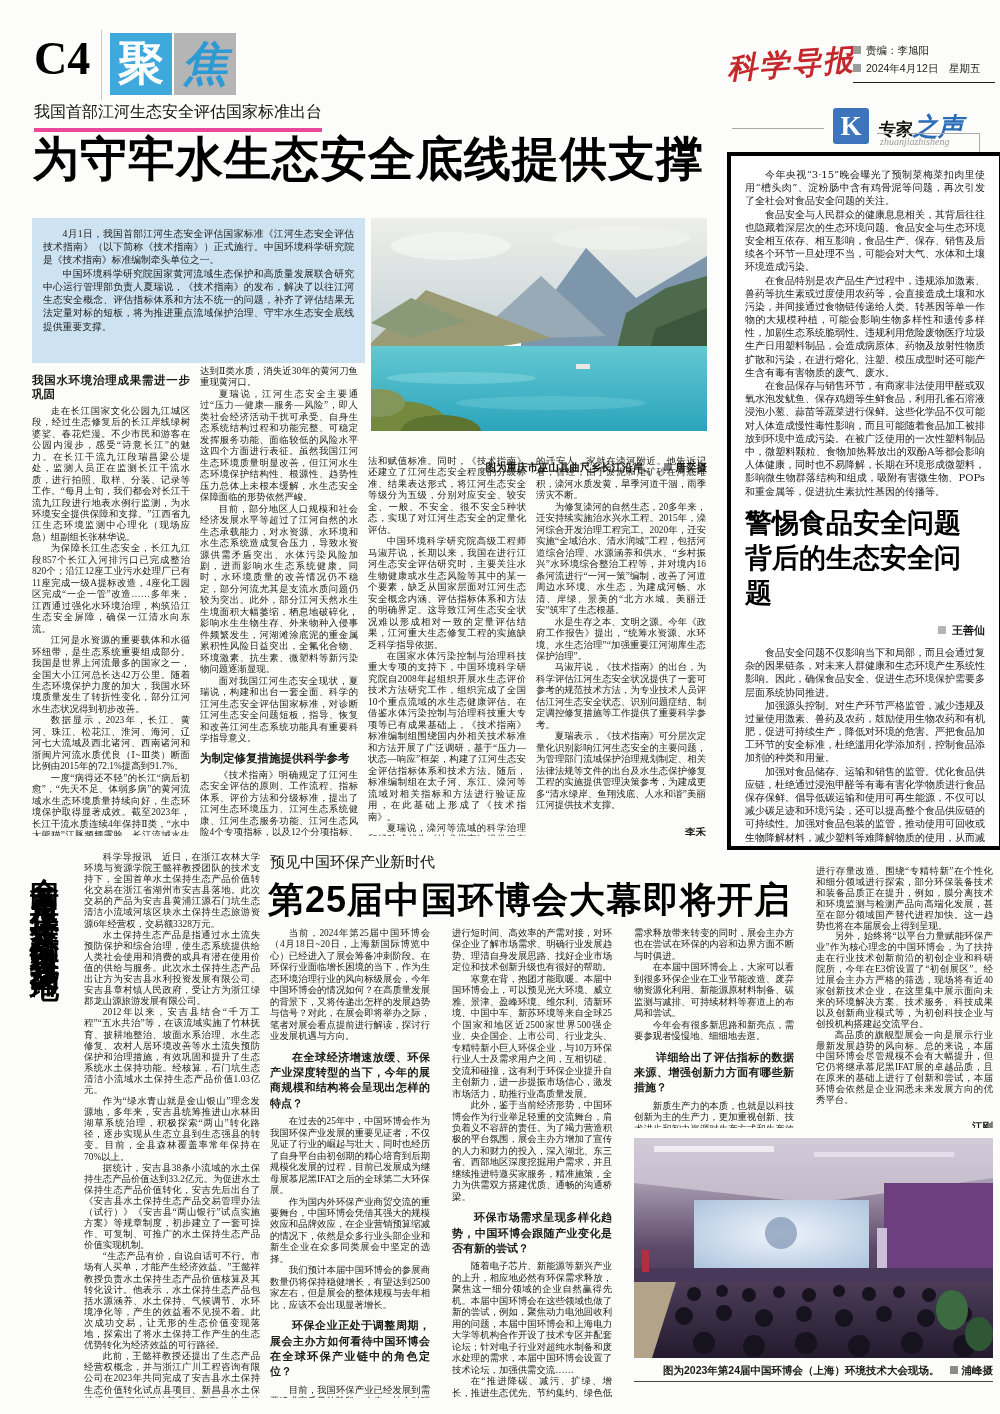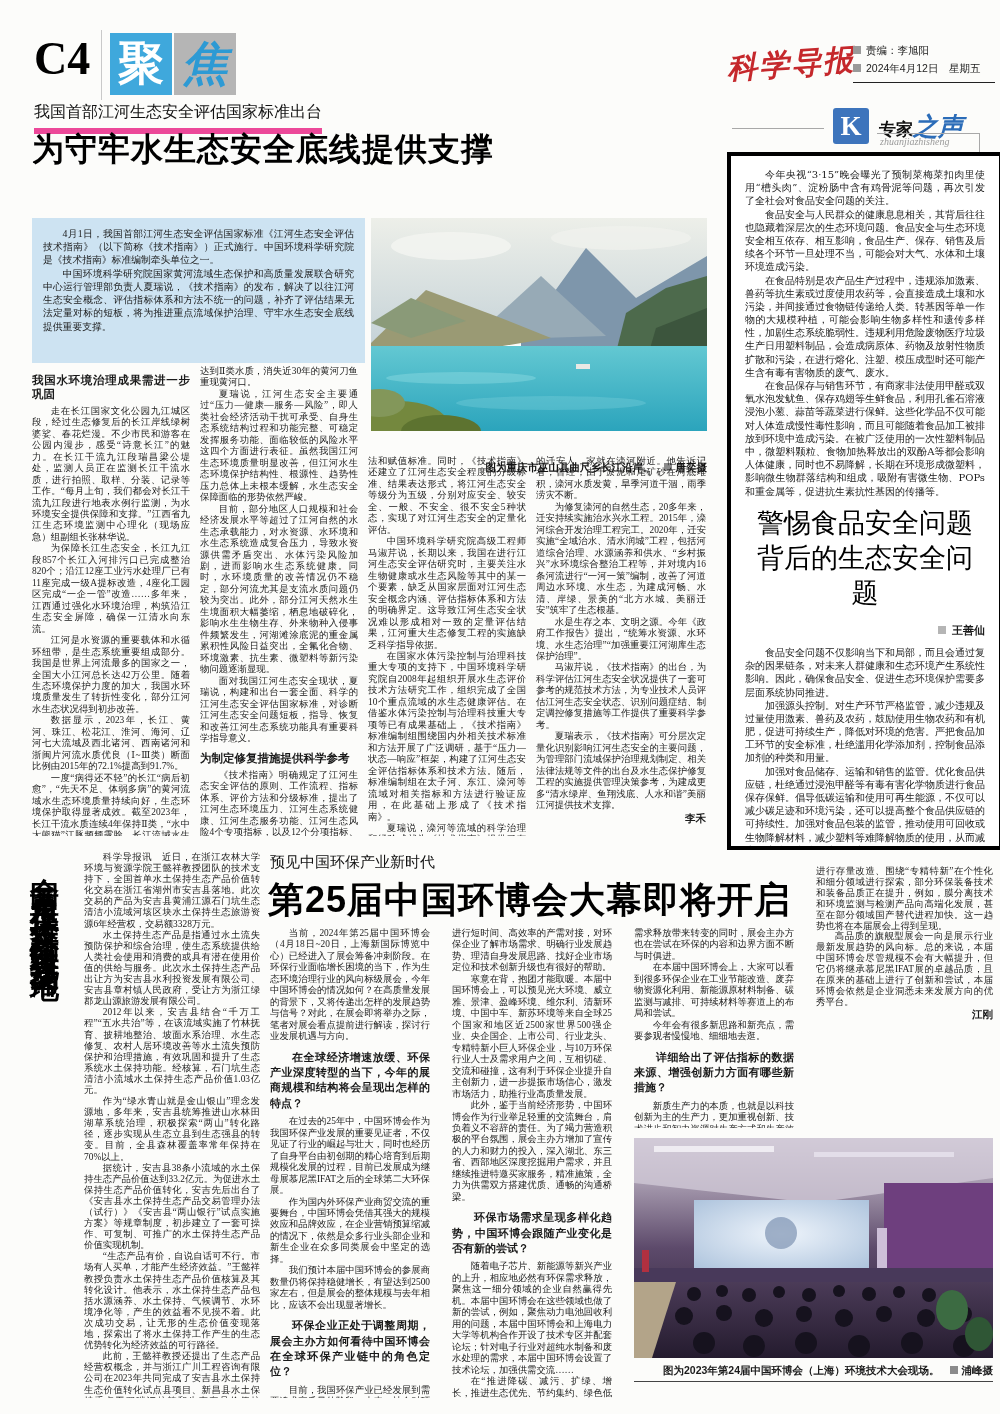--- a/index.html
+++ b/index.html
@@ -13,42 +13,42 @@
       font-size:46px;font-weight:bold;line-height:1;}
   .sq-ju{background:#3fa8dc;color:#fff;}
   .sq-jiao{background:#b5b5b5;color:#2d9ad4;font-style:italic;}
   .masthead{color:#c5282c;font-size:30px;font-weight:bold;font-style:italic;
             transform:rotate(-4deg);letter-spacing:2px;white-space:nowrap;}
   .ed{font-family:"Liberation Sans",sans-serif;font-size:10.5px;color:#222;line-height:1.7;}
   .ed .bx{display:inline-block;width:8px;height:8px;background:#9a9a9a;margin-right:5px;}
   .ed-rule{border-bottom:1.5px solid #222;padding-bottom:4px;}
   
   .kicker{font-family:"Liberation Sans",sans-serif;font-size:16px;color:#111;
-          border-bottom:6px solid #ec4899;padding-bottom:5px;}
-  .headline{font-family:"Liberation Sans",sans-serif;font-weight:900;font-size:32px;
+          border-bottom:4px solid #ec4899;padding-bottom:5px;}
+  .headline{font-family:"Liberation Sans",sans-serif;font-weight:900;font-size:47px;
             color:#000;letter-spacing:1px;white-space:nowrap;}
   .leadbox{background:#cde3f2;padding:9px 11px;font-size:9.8px;line-height:1.35;text-align:justify;overflow:hidden;}
   .leadbox p{margin:0;text-indent:2em;}
   .news{font-size:9.4px;line-height:1.22;text-align:justify;overflow:hidden;}
   .seg{margin:0;}
   .seg.p{text-indent:2em;}
   .seg.cont{text-indent:0;}
   .seg.sub{font-family:"Liberation Sans",sans-serif;font-weight:bold;font-size:11.5px;
            text-indent:0;margin:7px 0 4px;line-height:1.25;}
   .seg.subq{font-family:"Liberation Sans",sans-serif;font-weight:bold;font-size:11px;
             text-indent:2em;margin:7px 0 5px;line-height:1.4;}
   .seg.author{font-family:"Liberation Sans",sans-serif;font-weight:bold;font-size:10.5px;
-              text-align:right;text-indent:0;margin-top:0;}
+              text-align:right;text-indent:0;margin-top:14px;}
   .caption{font-family:"Liberation Sans",sans-serif;font-weight:bold;font-size:10.5px;color:#111;}
   .caption .bx{display:inline-block;width:8px;height:8px;background:#8b8b8b;margin:0 4px 0 10px;}
   
   .xbox{border:4px solid #000000;background:#fff;padding:12px 14px;overflow:hidden;}
   .kai{font-size:10px;line-height:1.32;text-align:justify;font-family:"DejaVu Serif",serif;}
-  .xhead{font-family:"Liberation Sans",sans-serif;font-weight:400;font-size:27px;
-         text-align:center;line-height:1.3;color:#000;margin:8px 0 6px;}
+  .xhead{font-family:"Liberation Sans",sans-serif;font-weight:700;font-size:27px;
+         line-height:1.3;color:#000;margin:8px 0 6px;}
   .xauthor{font-family:"Liberation Sans",sans-serif;font-size:11px;font-weight:bold;
            text-align:right;margin:12px 0 8px;}
   .xauthor .bx{display:inline-block;width:8px;height:8px;background:#b5b5b5;margin-right:6px;}
   .klogo{width:36px;height:36px;background:#3d74bc;color:#fff;display:flex;align-items:center;
          justify-content:center;font-family:"Liberation Serif",serif;font-size:27px;font-weight:bold;border-radius:3px;}
   .ktitle{font-family:"Liberation Sans",sans-serif;font-size:17px;font-weight:bold;color:#111;white-space:nowrap;}
   .ktitle .blue{color:#2b6cb8;font-style:italic;font-family:"Liberation Serif",serif;font-size:25px;}
   .kpinyin{font-family:"Liberation Serif",serif;font-style:italic;font-size:10px;color:#999;}
   .hline{background:#a8a8a8;height:1px;}
   .vline{background:#a8a8a8;width:1px;}
@@ -212,20 +212,21 @@
     </div>
   <div class="abs news" style="left:634px;top:928px;width:160px;height:200px;">
       <p class="seg cont">需求释放带来转变的同时，展会主办方也在尝试在环保的内容和边界方面不断与时俱进。</p>
       <p class="seg p">在本届中国环博会上，大家可以看到很多环保企业在工业节能改造、废弃物资源化利用、新能源原材料制备、碳监测与减排、可持续材料等赛道上的布局和尝试。</p>
       <p class="seg p">今年会有很多新思路和新亮点，需要参观者慢慢地、细细地去逛。</p>
       <p class="seg subq">详细给出了评估指标的数据来源、增强创新力方面有哪些新措施？</p>
       <p class="seg p">新质生产力的本质，也就是以科技创新为主的生产力，更加重视创新、技术进步和智力资源对生产方式和生产效率的全面提升。</p>
     </div>
   <div class="abs news" style="left:816px;top:866px;width:177px;height:262px;line-height:1.16;">
       <p class="seg cont">进行存量改造、围绕“专精特新”在个性化和细分领域进行探索，部分环保装备技术和装备品质正在提升，例如，膜分离技术和环境监测与检测产品向高端化发展，甚至在部分领域国产替代进程加快。这一趋势也将在本届展会上得到呈现。</p>
+      <p class="seg p">另外，始终将“以平台力量赋能环保产业”作为核心理念的中国环博会，为了扶持走在行业技术创新前沿的初创企业和科研院所，今年在E3馆设置了“初创展区”。经过展会主办方严格的筛选，现场将有近40家创新技术企业，在这里集中展示面向未来的环境解决方案、技术服务、科技成果以及创新商业模式等，为初创科技企业与创投机构搭建起交流平台。</p>
       <p class="seg p">高品质的旗舰型展会一向是展示行业最新发展趋势的风向标。总的来说，本届中国环博会尽管规模不会有大幅提升，但它仍将继承慕尼黑IFAT展的卓越品质，且在原来的基础上进行了创新和尝试，本届环博会依然是企业洞悉未来发展方向的优秀平台。</p>
       <p class="seg author">江刚</p>
     </div>
 
   <div class="abs" style="left:634px;top:1138px;width:359px;height:220px;">
     <svg width="359" height="220" viewBox="0 0 359 220">
       <defs>
         <linearGradient id="hall" x1="0" y1="0" x2="0" y2="1">
           <stop offset="0" stop-color="#d9d2dd"></stop>
             <stop offset="0.5" stop-color="#5d4a6b"></stop>

